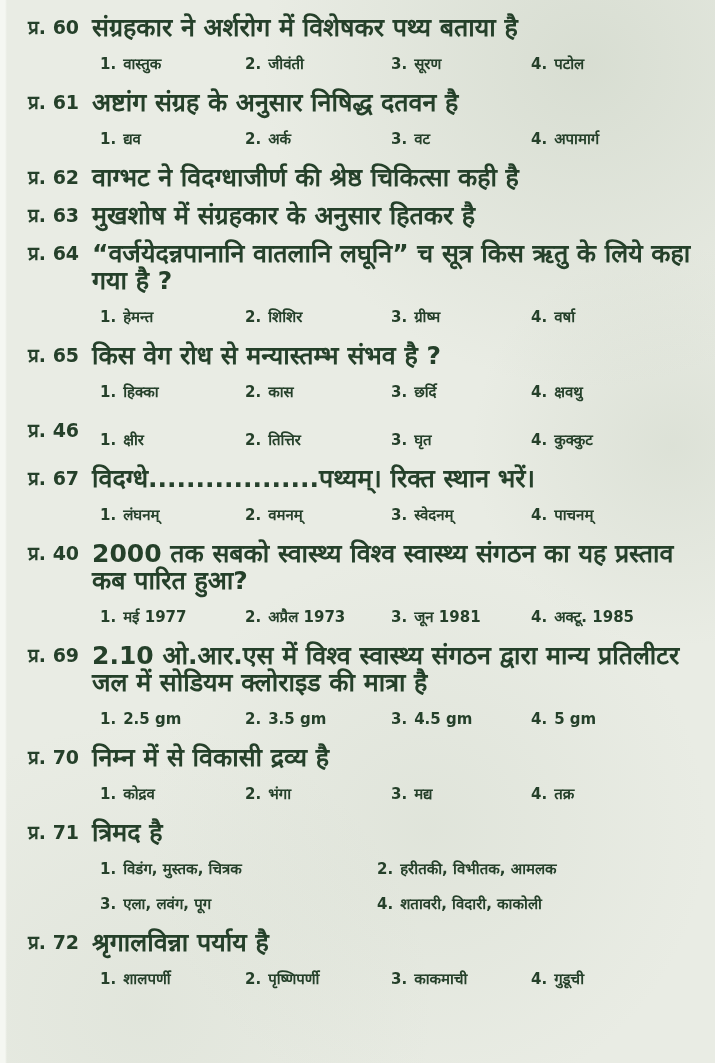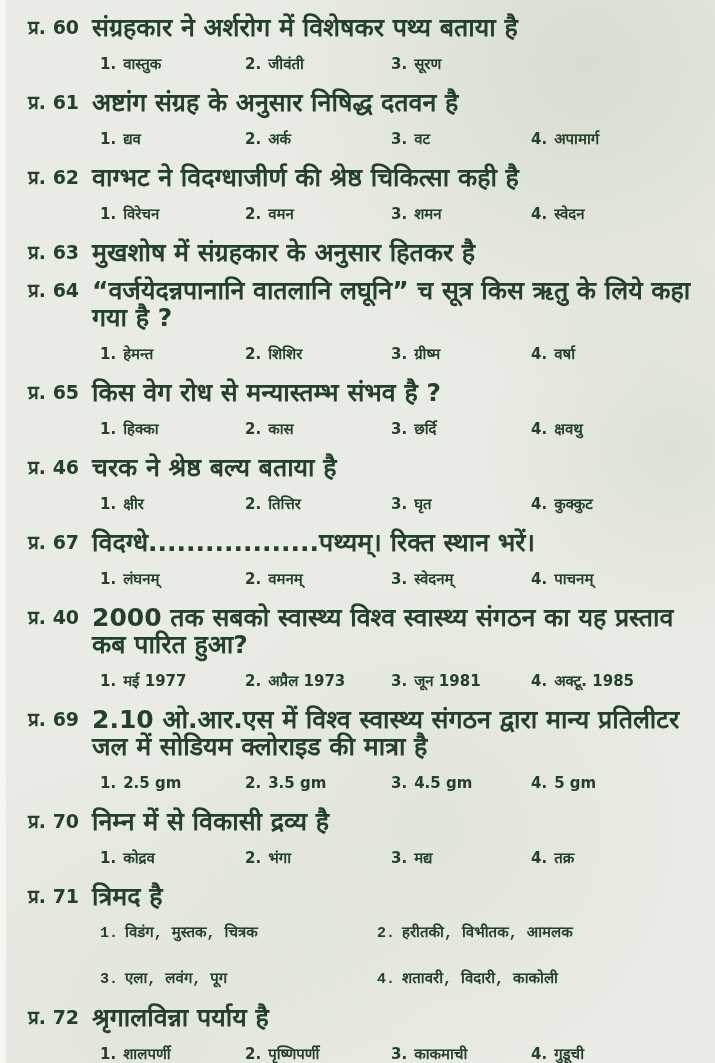--- a/index.html
+++ b/index.html
@@ -42,21 +42,21 @@
   .qtext {
     font-size: 25px;
     font-weight: 600;
     line-height: 27px;
   }
   .opts {
     display: grid;
     margin: 10px 0 0 8px;
   }
   .cols4 { grid-template-columns: 145px 146px 140px auto; }
-  .cols2 { grid-template-columns: 277px auto; row-gap: 19px; font-family: Liberation Mono, monospace; }
+  .cols2 { grid-template-columns: 277px auto; row-gap: 8px; }
   .opt {
     font-size: 15px;
     font-weight: 600;
     line-height: 27px;
     white-space: nowrap;
   }
   .on { margin-right: 7px; }
 </style>
 </head>
 <body>
@@ -64,20 +64,21 @@
 <div class="page">
 
   <div class="q">
     <div class="qnum">प्र. 60</div>
     <div class="qbody">
       <div class="qtext">संग्रहकार ने अर्शरोग में विशेषकर पथ्य बताया है</div>
       <div class="opts cols4">
         <div class="opt"><span class="on">1.</span><span>वास्तुक</span></div>
         <div class="opt"><span class="on">2.</span><span>जीवंती</span></div>
         <div class="opt"><span class="on">3.</span><span>सूरण</span></div>
+        <div class="opt"><span class="on">4.</span><span>पटोल</span></div>
       </div>
     </div>
   </div>
 
   <div class="q">
     <div class="qnum">प्र. 61</div>
     <div class="qbody">
       <div class="qtext">अष्टांग संग्रह के अनुसार निषिद्ध दतवन है</div>
       <div class="opts cols4">
         <div class="opt"><span class="on">1.</span><span>द्यव</span></div>
@@ -85,26 +86,20 @@
         <div class="opt"><span class="on">3.</span><span>वट</span></div>
         <div class="opt"><span class="on">4.</span><span>अपामार्ग</span></div>
       </div>
     </div>
   </div>
 
   <div class="q">
     <div class="qnum">प्र. 62</div>
     <div class="qbody">
       <div class="qtext">वाग्भट ने विदग्धाजीर्ण की श्रेष्ठ चिकित्सा कही है</div>
-      <div class="opts cols4">
-        <div class="opt"><span class="on">1.</span><span>विरेचन</span></div>
-        <div class="opt"><span class="on">2.</span><span>वमन</span></div>
-        <div class="opt"><span class="on">3.</span><span>शमन</span></div>
-        <div class="opt"><span class="on">4.</span><span>स्वेदन</span></div>
-      </div>
     </div>
   </div>
 
   <div class="q">
     <div class="qnum">प्र. 63</div>
     <div class="qbody">
       <div class="qtext">मुखशोष में संग्रहकार के अनुसार हितकर है</div>
     </div>
   </div>
 
@@ -130,21 +125,20 @@
         <div class="opt"><span class="on">2.</span><span>कास</span></div>
         <div class="opt"><span class="on">3.</span><span>छर्दि</span></div>
         <div class="opt"><span class="on">4.</span><span>क्षवथु</span></div>
       </div>
     </div>
   </div>
 
   <div class="q">
     <div class="qnum">प्र. 46</div>
     <div class="qbody">
-      <div class="qtext">चरक ने श्रेष्ठ बल्य बताया है</div>
       <div class="opts cols4">
         <div class="opt"><span class="on">1.</span><span>क्षीर</span></div>
         <div class="opt"><span class="on">2.</span><span>तित्तिर</span></div>
         <div class="opt"><span class="on">3.</span><span>घृत</span></div>
         <div class="opt"><span class="on">4.</span><span>कुक्कुट</span></div>
       </div>
     </div>
   </div>
 
   <div class="q">

